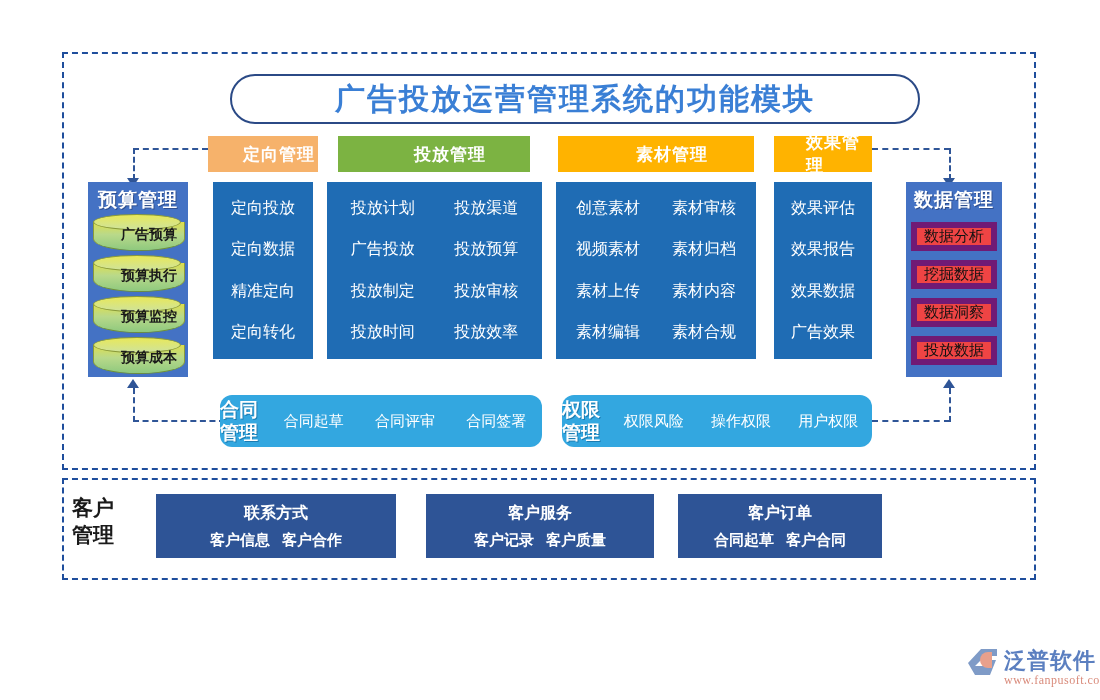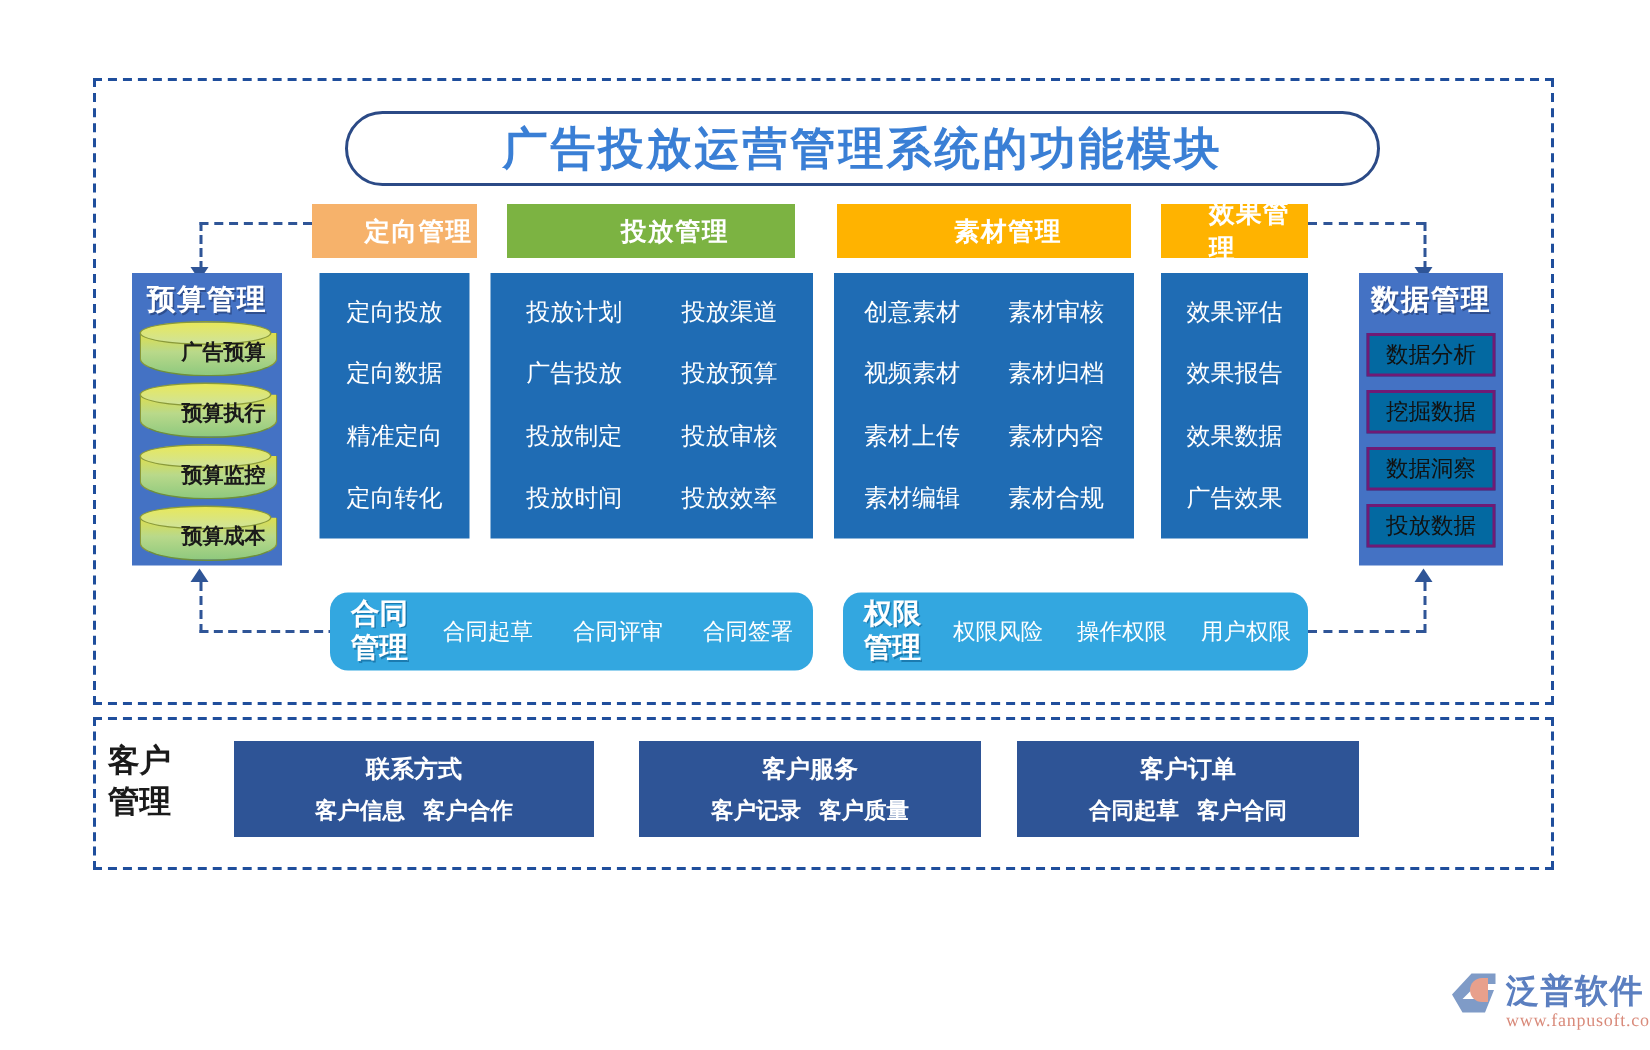--- a/index.html
+++ b/index.html
@@ -87,31 +87,30 @@
     border:1px solid #8a9a3a;border-radius:50%;
     box-sizing:border-box;
   }
   .cyl-label{
     position:absolute;left:0;top:12px;width:112px;text-align:center;
     font-size:14px;color:#1a1a1a;font-weight:700;white-space:nowrap;
     z-index:3;
   }
   
   .wbox{
-    width:86px;height:29px;margin-top:9px;background:#0369a1;
-    border:2px solid #701a75;box-sizing:border-box;
+    width:86px;height:29px;margin-top:9px;background:#ef4444;
+    border:6px solid #701a75;box-sizing:border-box;
     display:flex;align-items:center;justify-content:center;
     color:#111;font-size:15px;white-space:nowrap;
   }
 
   
   .rbar{
     position:absolute;height:52px;background:#33a7e0;border-radius:12px;
     display:flex;align-items:center;box-sizing:border-box;
-    padding-left:14px;
   }
   .rbar-title{
     color:#ffffff;font-size:19px;font-weight:700;line-height:23px;
     white-space:nowrap;margin-right:10px;
     text-shadow:1px 1px 0 #1b7bb0;
   }
   .rbar-items{display:flex;align-items:center;flex:1;justify-content:space-around;}
   .rbar-item{color:#ffffff;font-size:15px;white-space:nowrap;padding:0 6px;}
 
   
@@ -341,21 +340,21 @@
   </div>
 
   <div class="navy-box" style="left:426px;top:494px;width:228px;">
     <div class="navy-head">客户服务</div>
     <div class="navy-row">
       <div class="navy-item">客户记录</div>
       <div class="navy-item">客户质量</div>
     </div>
   </div>
 
-  <div class="navy-box" style="left:678px;top:494px;width:228px;">
+  <div class="navy-box" style="left:678px;top:494px;width:204px;">
     <div class="navy-head">客户订单</div>
     <div class="navy-row">
       <div class="navy-item">合同起草</div>
       <div class="navy-item">客户合同</div>
     </div>
   </div>
 
   <div id="logo">
     <svg id="logo-mark" viewBox="0 0 34 30">
       <path d="M2 15 L15 1 L31 1 L31 8 L19 8 L9 18 L19 18 L22 12 L30 12 L24 27 L9 27 Z" fill="#7f9bc7"></path>

